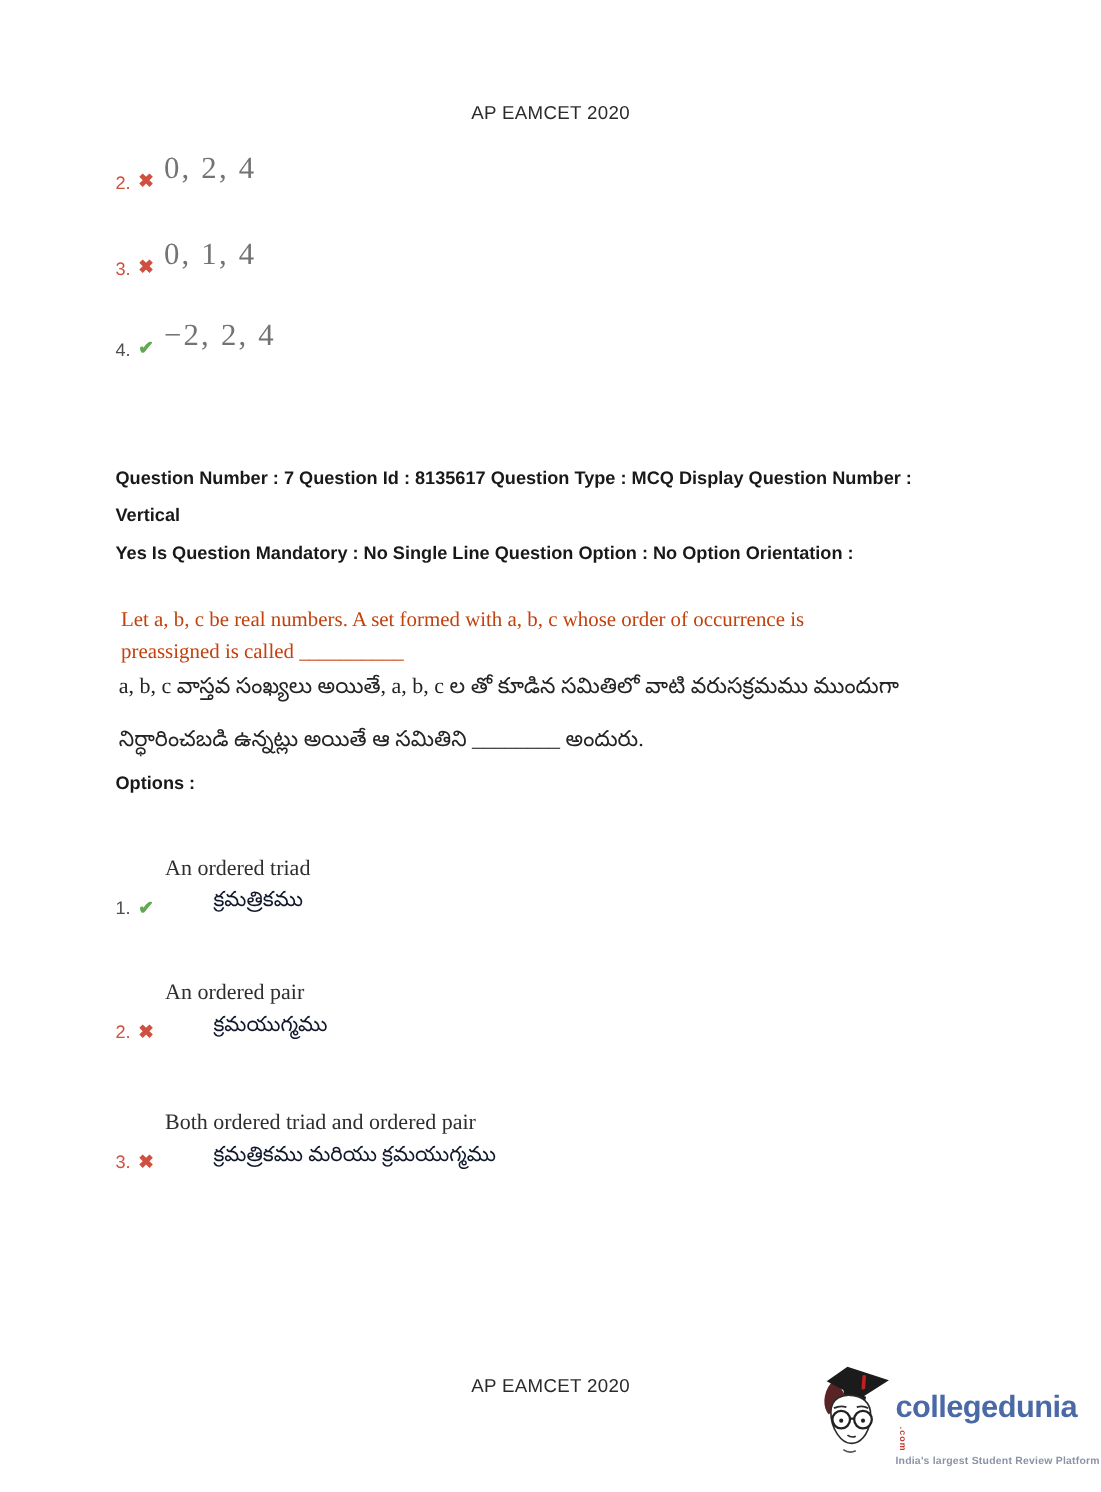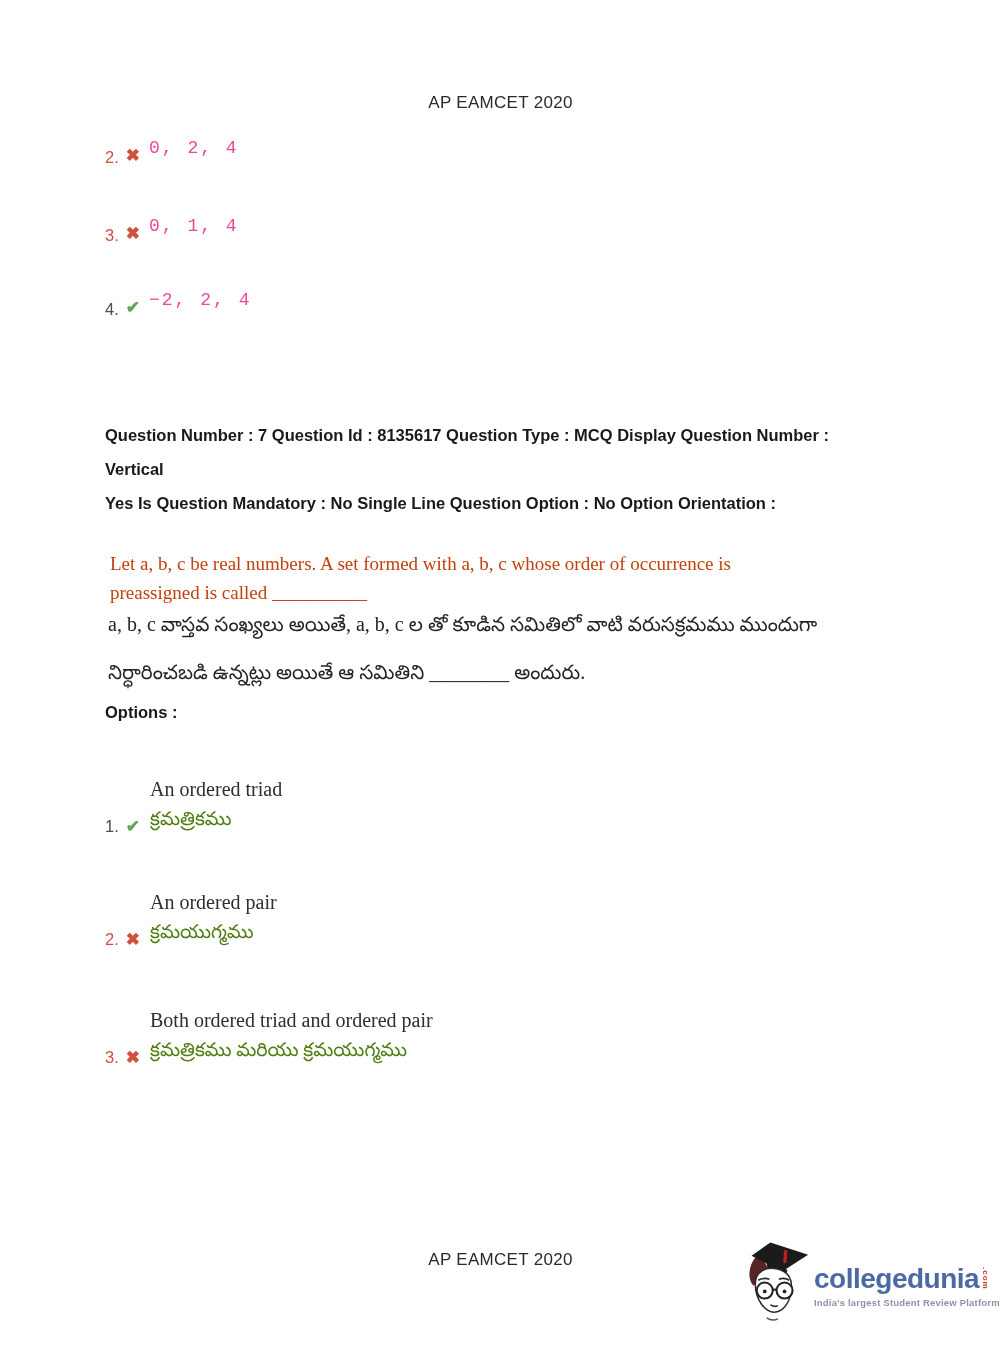--- a/index.html
+++ b/index.html
@@ -25,23 +25,23 @@
     display: inline-block;
     font-size: 16.5px;
     position: relative; top: 10px;
   }
   .prev-row .mark {
     display: inline-block;
     position: relative; top: 8px;
     margin: 0 9px 0 7px;
   }
   .prev-row .val {
-    font-family: Liberation Mono, monospace;
-    font-size: 18px;
-    color: #ec4899;
+    font-family: Liberation Serif, serif;
+    font-size: 28px;
+    color: #737373;
     letter-spacing: 2px;
   }
   .num.wrong-num { color: var(--wrong); }
   .num.ok-num { color: var(--darknum); }
   .mark { font-size: 17px; font-weight: bold; line-height: 1; }
   .mark.wrong { color: var(--wrong); }
   .mark.correct { color: var(--correct); }
   
   .meta { position: absolute; left: 105px; top: 418px; }
   .meta-line {
@@ -75,31 +75,31 @@
     white-space: nowrap;
   }
   .option .marker .num { font-size: 16.5px; margin-right: 7px; }
   .opt-eng {
     font-family: "Liberation Serif", serif;
     font-size: 20px; color: #2e2e2e;
     line-height: 26px; white-space: nowrap; margin-top: 40px;
   }
   .opt-tel {
     font-family: "Liberation Serif", serif;
-    font-size: 19px; color: #4d7c0f;
-    line-height: 34px; white-space: nowrap;
+    font-size: 19px; color: #0f172a;
+    line-height: 34px; white-space: nowrap; margin-left: 44px;
   }
   
   .logo {
     position: absolute; left: 744px; top: 1242px;
     display: flex; align-items: flex-start;
   }
   .logo-face { width: 66px; height: 82px; flex: 0 0 auto; }
   .logo-textcol { margin-left: 4px; padding-top: 22px; }
-  .brand-row { display: flex; align-items: flex-start; }
+  .brand-row { display: flex; align-items: flex-start; flex-direction: column; }
   .brand {
     font-weight: 700; font-size: 28px; line-height: 30px;
     color: var(--brand); letter-spacing: -0.5px;
   }
   .tld {
     writing-mode: vertical-rl;
     font-size: 8px; font-weight: 700;
     color: var(--dotcom); margin-left: 2px; margin-top: 3px;
     letter-spacing: 1px;
   }

